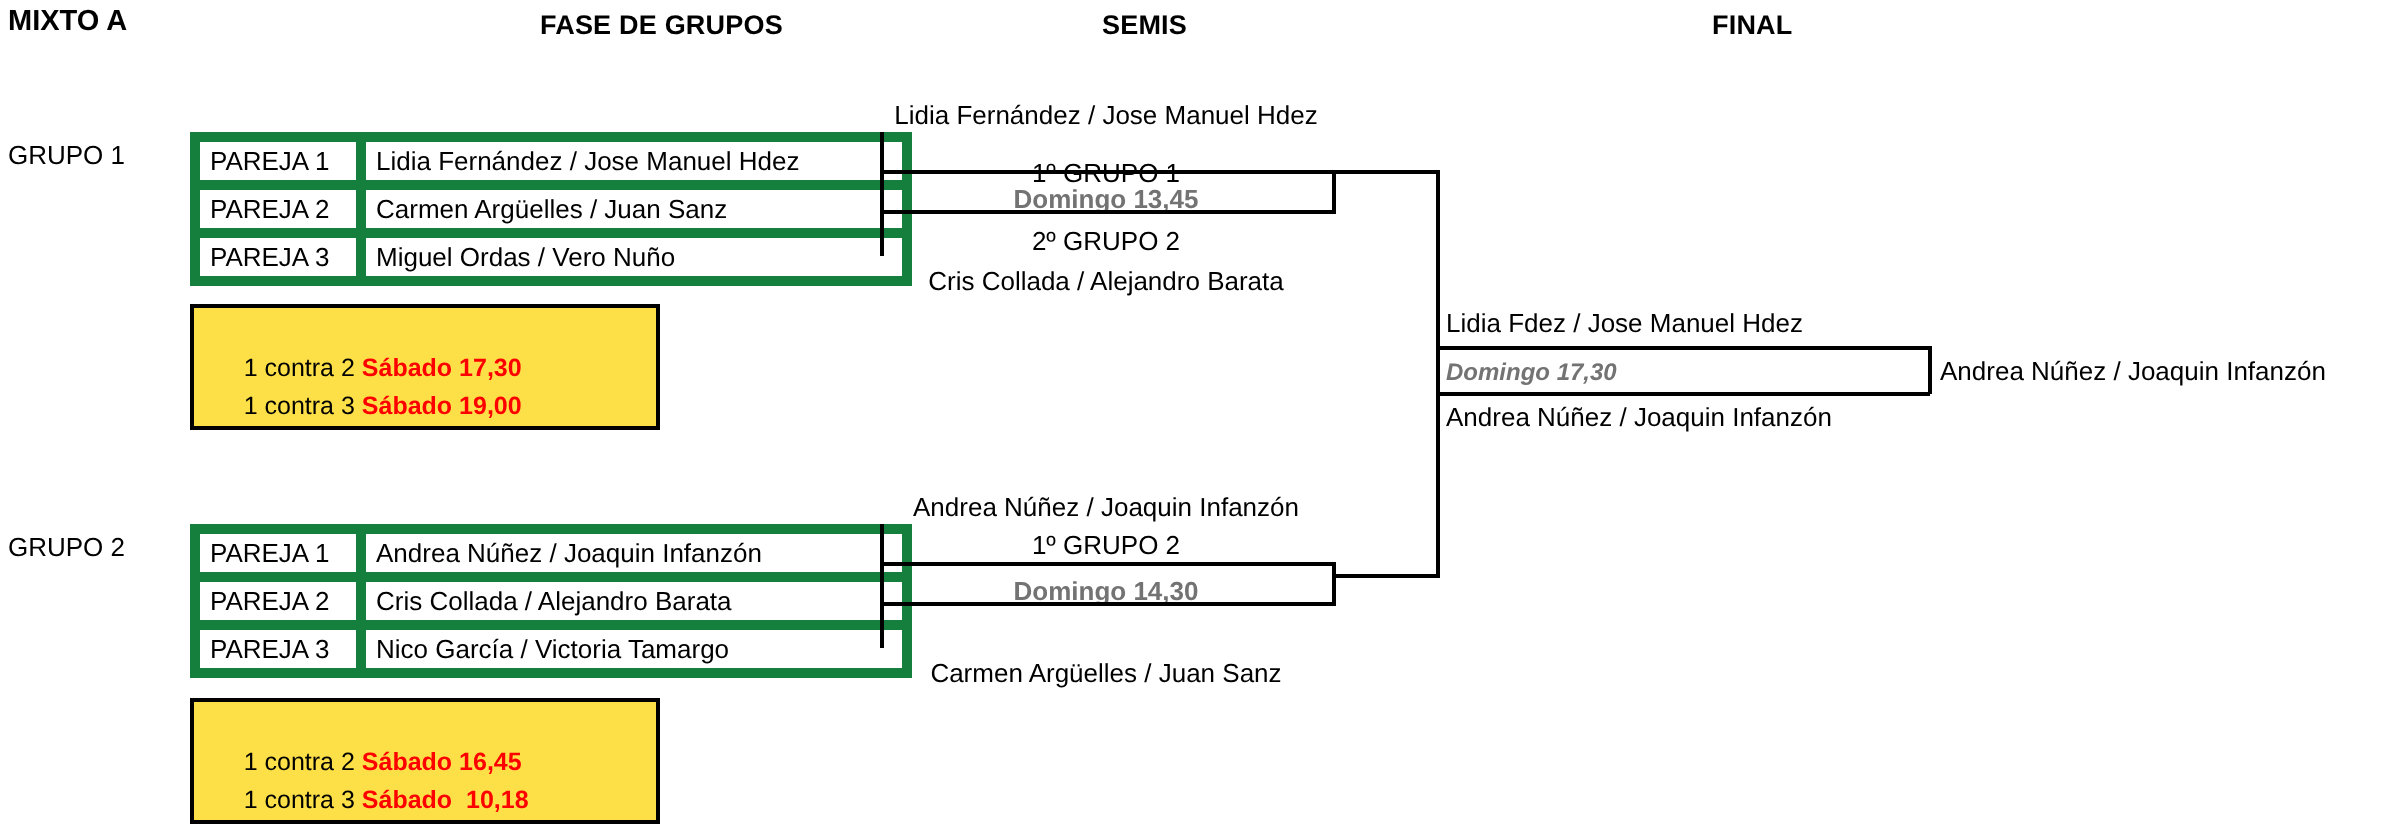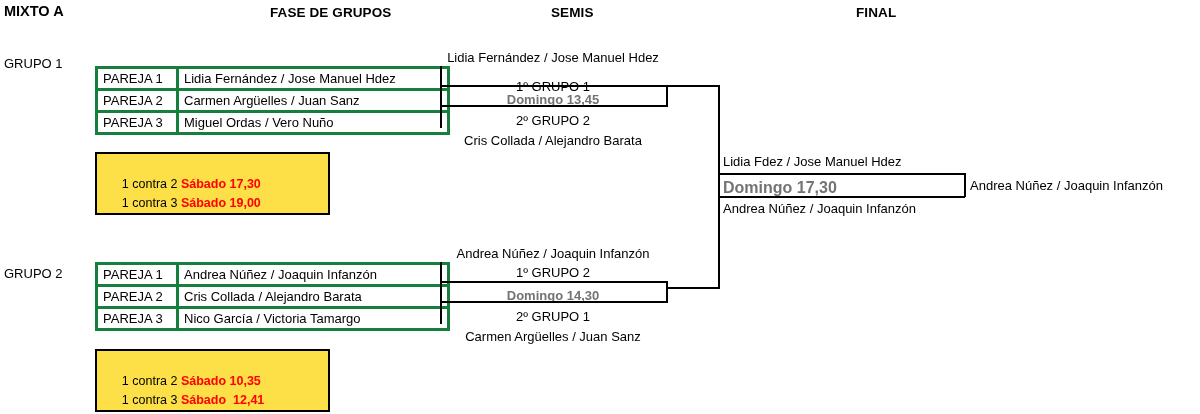--- a/index.html
+++ b/index.html
@@ -31,21 +31,21 @@
   
   .grouplabel{font-size:13px;white-space:pre;}
 
   
   .ptable{
     border:1px solid #000;
     border-collapse:collapse;
     background:#fff;
   }
   .ptable td{
-    border:3px solid #15803d;
+    border:5px solid #15803d;
     font-size:13px;
     padding:0 5px;
     height:19px;
     line-height:19px;
     white-space:pre;
     font-family:"Liberation Sans","DejaVu Sans",sans-serif;
   }
   .ptable td.cpareja{width:68px;}
   .ptable td.cnames{width:258px;}
 
@@ -72,21 +72,21 @@
 <div id="sheet">
 
   <div class="abs title" style="left:4px;top:3px;">MIXTO A</div>
 
   <div class="abs hdr" style="left:250px;top:5px;padding-left:20px;">FASE DE GRUPOS</div>
 
   <div class="abs hdr" style="left:551px;top:5px;">SEMIS</div>
 
   <div class="abs hdr" style="left:816px;top:5px;padding-left:40px;">FINAL</div>
 
-  <div class="abs grouplabel" style="left:4px;top:56px;">GRUPO 1</div>
+  <div class="abs grouplabel" style="left:4px;top:70px;">GRUPO 1</div>
 
   <table class="abs ptable" style="left:95px;top:66px;" cellspacing="0">
     <tbody>
         <tr>
       <td class="cpareja">PAREJA 1</td>
       <td class="cnames">Lidia Fernández / Jose Manuel Hdez</td>
     </tr>
     <tr>
       <td class="cpareja">PAREJA 2</td>
       <td class="cnames">Carmen Argüelles / Juan Sanz</td>
@@ -121,58 +121,57 @@
     </tr>
     <tr>
       <td class="cpareja">PAREJA 3</td>
       <td class="cnames">Nico García / Victoria Tamargo</td>
     </tr>
   </tbody>
     </table>
 
   <div class="abs schedbox" style="left:95px;top:349px;width:235px;height:63px;">
     <div class="schedrow">
-      <span class="lbl">1 contra 2 </span><span class="val">Sábado 10,35</span>
+      <span class="lbl">1 contra 2 </span><span class="val">Sábado 16,45</span>
     </div>
     <div class="schedrow">
-      <span class="lbl">1 contra 3 </span><span class="val">Sábado  12,41</span>
+      <span class="lbl">1 contra 3 </span><span class="val">Sábado  10,18</span>
     </div>
     <div class="schedrow">
       <span class="lbl">2 contra 3 </span><span class="val">Domingo 10,00</span>
     </div>
   </div>
 
   <div class="abs txt ctr" style="left:428px;top:51px;width:250px;">Lidia Fernández / Jose Manuel Hdez</div>
   <div class="abs txt ctr" style="left:428px;top:80px;width:250px;">1º GRUPO 1</div>
   <div class="abs red ctr" style="left:428px;top:92px;width:250px;font-size:13px;">Domingo 13,45</div>
   <div class="abs txt ctr" style="left:428px;top:114px;width:250px;">2º GRUPO 2</div>
   <div class="abs txt ctr" style="left:428px;top:134px;width:250px;">Cris Collada / Alejandro Barata</div>
 
   <div class="vline" style="left:440px;top:66px;height:62px;"></div>
   <div class="hline" style="left:440px;top:85px;width:228px;"></div>
   <div class="hline" style="left:440px;top:105px;width:228px;"></div>
   <div class="vline" style="left:666px;top:85px;height:21px;"></div>
 
   <div class="abs txt ctr" style="left:428px;top:247px;width:250px;">Andrea Núñez / Joaquin Infanzón</div>
   <div class="abs txt ctr" style="left:428px;top:266px;width:250px;">1º GRUPO 2</div>
   <div class="abs red ctr" style="left:428px;top:288px;width:250px;font-size:13px;">Domingo 14,30</div>
-  <div class="abs txt ctr" style="left:428px;top:310px;width:250px;">2º GRUPO 1</div>
   <div class="abs txt ctr" style="left:428px;top:330px;width:250px;">Carmen Argüelles / Juan Sanz</div>
 
   <div class="vline" style="left:440px;top:262px;height:62px;"></div>
   <div class="hline" style="left:440px;top:281px;width:228px;"></div>
   <div class="hline" style="left:440px;top:301px;width:228px;"></div>
   <div class="vline" style="left:666px;top:281px;height:21px;"></div>
 
   <div class="hline" style="left:666px;top:85px;width:54px;"></div>
   <div class="hline" style="left:666px;top:287px;width:54px;"></div>
   <div class="vline" style="left:718px;top:85px;height:203px;"></div>
 
   <div class="abs txt" style="left:723px;top:155px;">Lidia Fdez / Jose Manuel Hdez</div>
-  <div class="abs red" style="left:723px;top:179px;font-size:16px;">Domingo 17,30</div>
+  <div class="abs red" style="left:723px;top:179px;font-size:12px;font-style:italic;">Domingo 17,30</div>
   <div class="abs txt" style="left:723px;top:202px;">Andrea Núñez / Joaquin Infanzón</div>
 
   <div class="hline" style="left:718px;top:173px;width:247px;"></div>
   <div class="hline" style="left:718px;top:196px;width:247px;"></div>
   <div class="vline" style="left:964px;top:173px;height:24px;"></div>
 
   <div class="abs txt" style="left:970px;top:179px;">Andrea Núñez / Joaquin Infanzón</div>
 
 </div>
 

